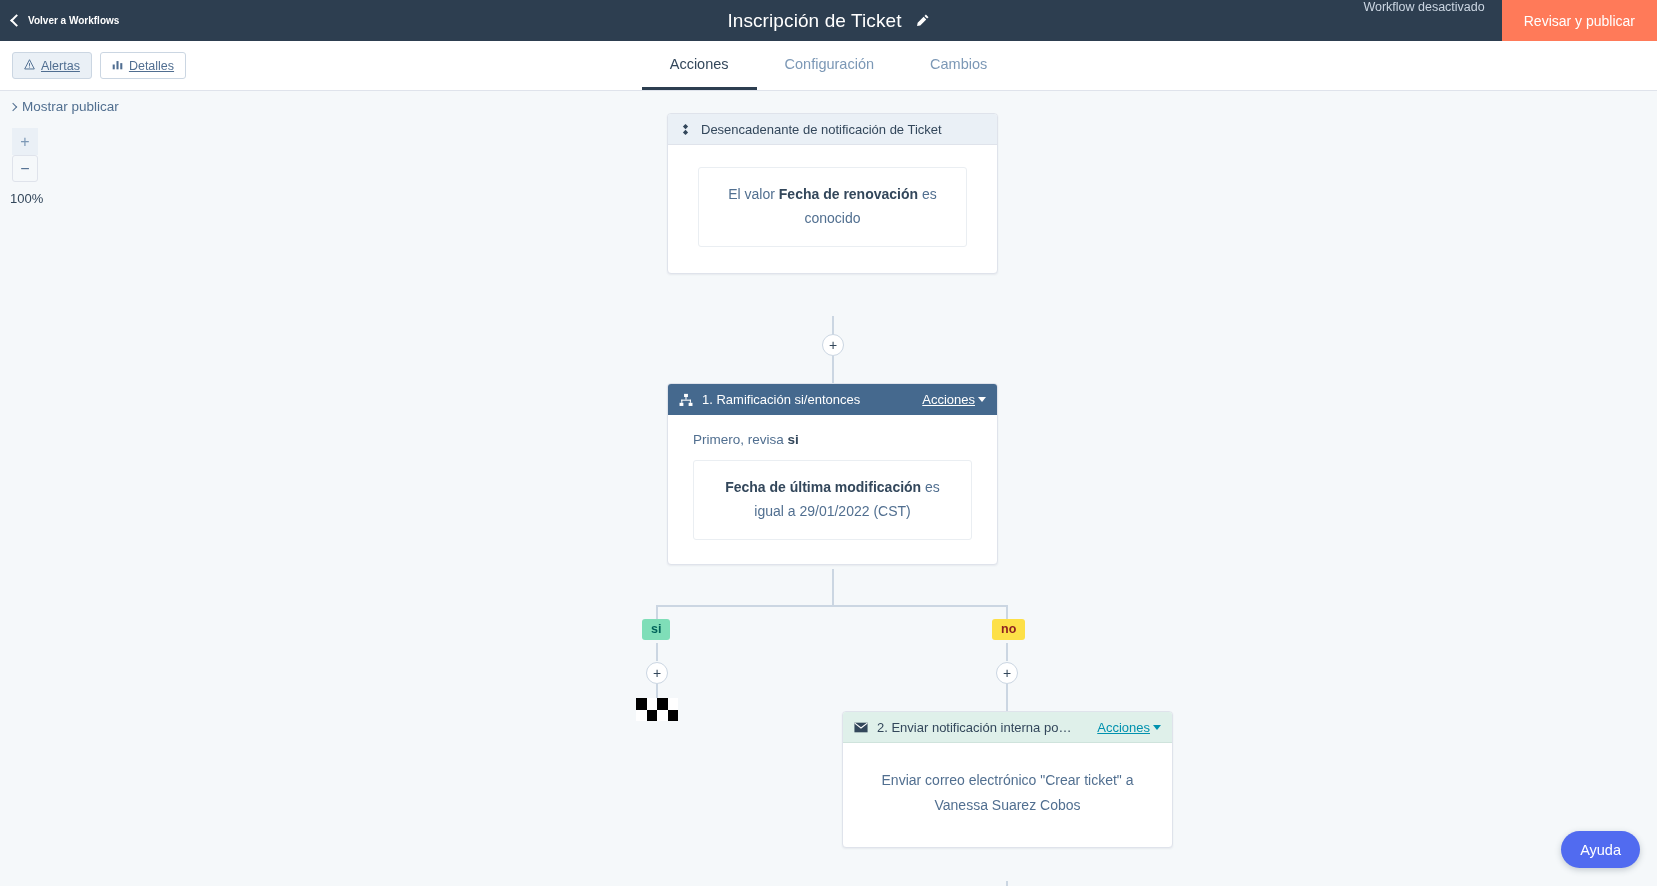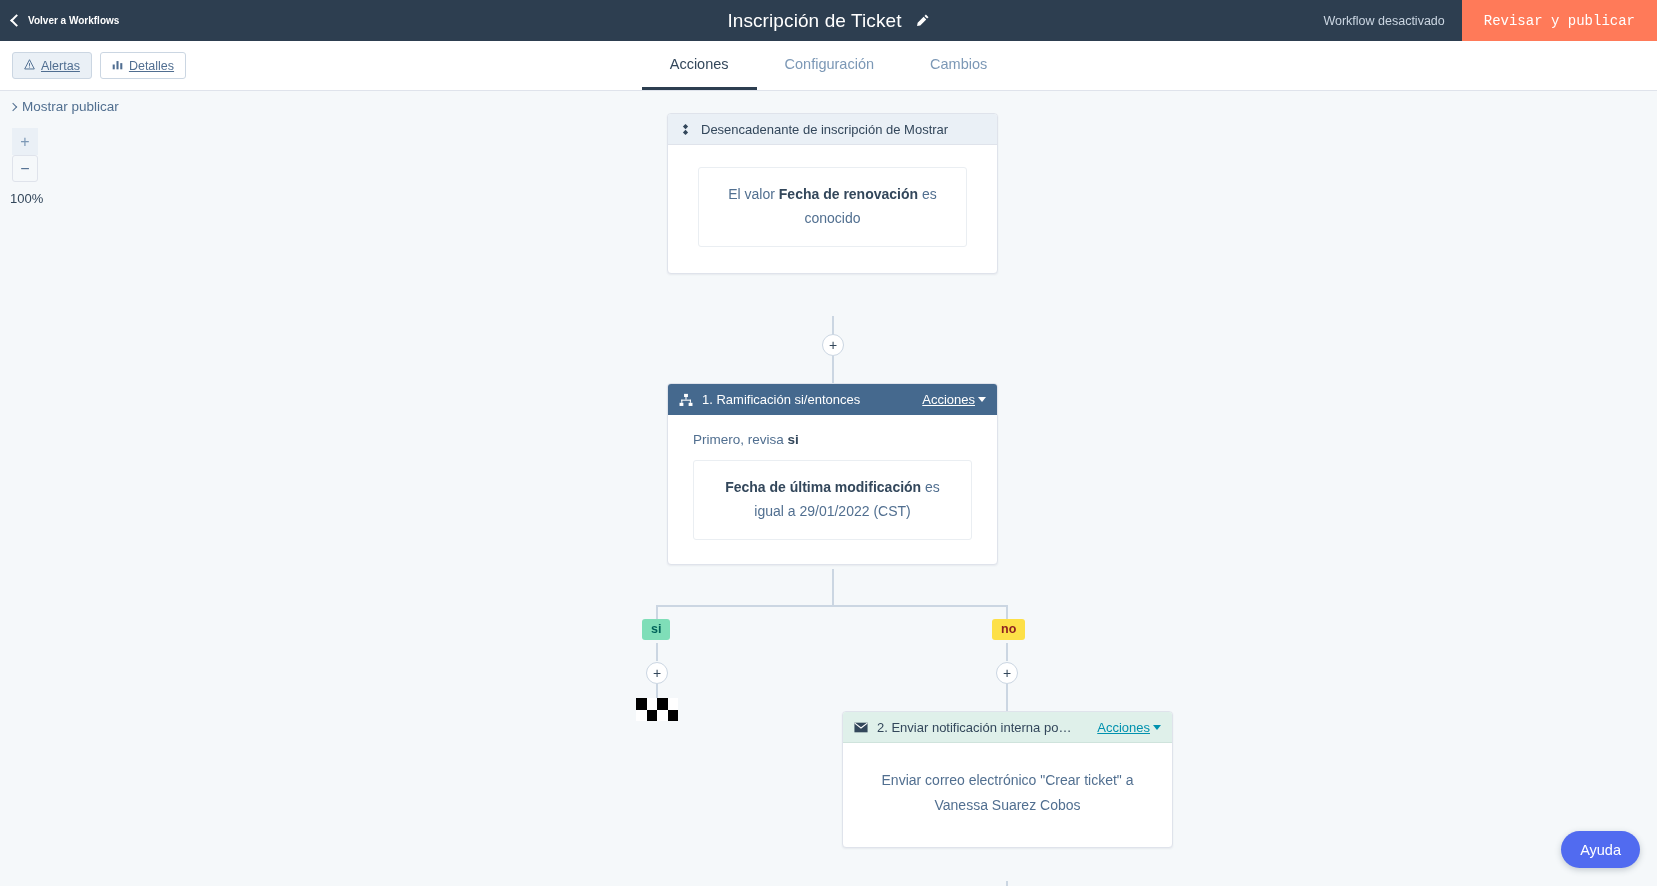--- a/index.html
+++ b/index.html
@@ -58,36 +58,36 @@
     pointer-events: auto;
     cursor: pointer;
     display: inline-flex;
     align-items: center;
   }
   .top-right {
     position: absolute;
     right: 0; top: 0;
     height: 41px;
     display: flex;
-    align-items: center;
+    align-items: flex-start;
     gap: 0;
   }
   .wf-status {
     color: #cbd6e2;
     font-size: 12.5px;
     margin-right: 17px;
   }
   .publish-btn {
     background: #ff7a59;
     color: #ffffff;
     border: none;
     height: 41px;
     padding: 12px 22px;
     font-size: 14px;
-    font-family: Liberation Mono, monospace;
+    font-family: Liberation Sans, sans-serif;
     cursor: pointer;
   }
 
   
   .subbar {
     position: relative;
     height: 50px;
     background: #ffffff;
     border-bottom: 1px solid #dfe3eb;
     display: flex;
@@ -434,21 +434,21 @@
   <div class="zoom-pct">100%</div>
 
   <div class="node" style="left:667px; top:22px; width:331px;">
     <div class="node-head head-trigger">
       <span class="nh-icon">
         <svg width="13" height="13" viewBox="0 0 16 16" aria-hidden="true">
           <path d="M8 1.2l3.2 3.2L8 7.6 4.8 4.4z" fill="#33475b"></path>
           <path d="M8 8.4l3.2 3.2L8 14.8l-3.2-3.2z" fill="#33475b"></path>
         </svg>
       </span>
-      <span class="nh-title">Desencadenante de inscripción de Mostrar</span>
+      <span class="nh-title">Desencadenante de notificación de Ticket</span>
     </div>
     <div class="node-body">
       <div class="cond-box">
         <span>El valor </span><b>Fecha de renovación</b><span> es conocido</span>
       </div>
     </div>
   </div>
 
   <div class="vline" style="left:832px; top:225px; height:28px;"></div>
   <div class="plus-node" style="left:822px; top:243px;">+</div>

